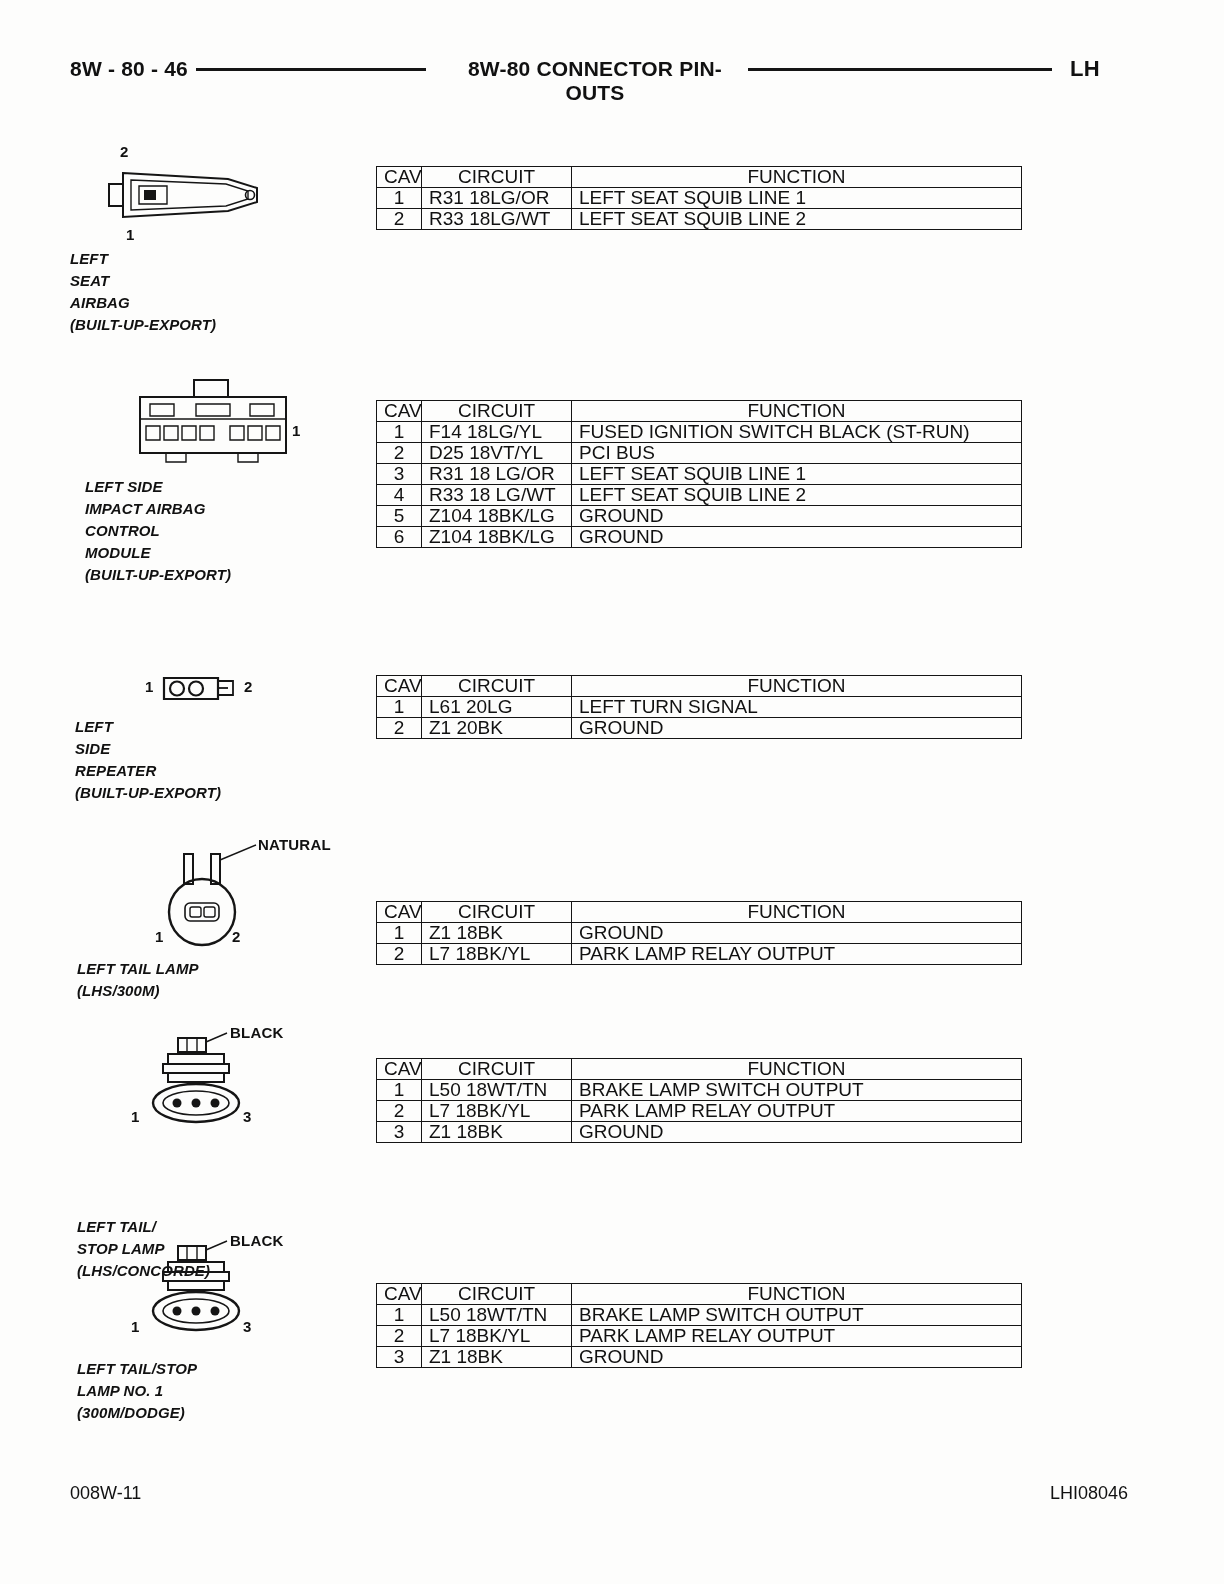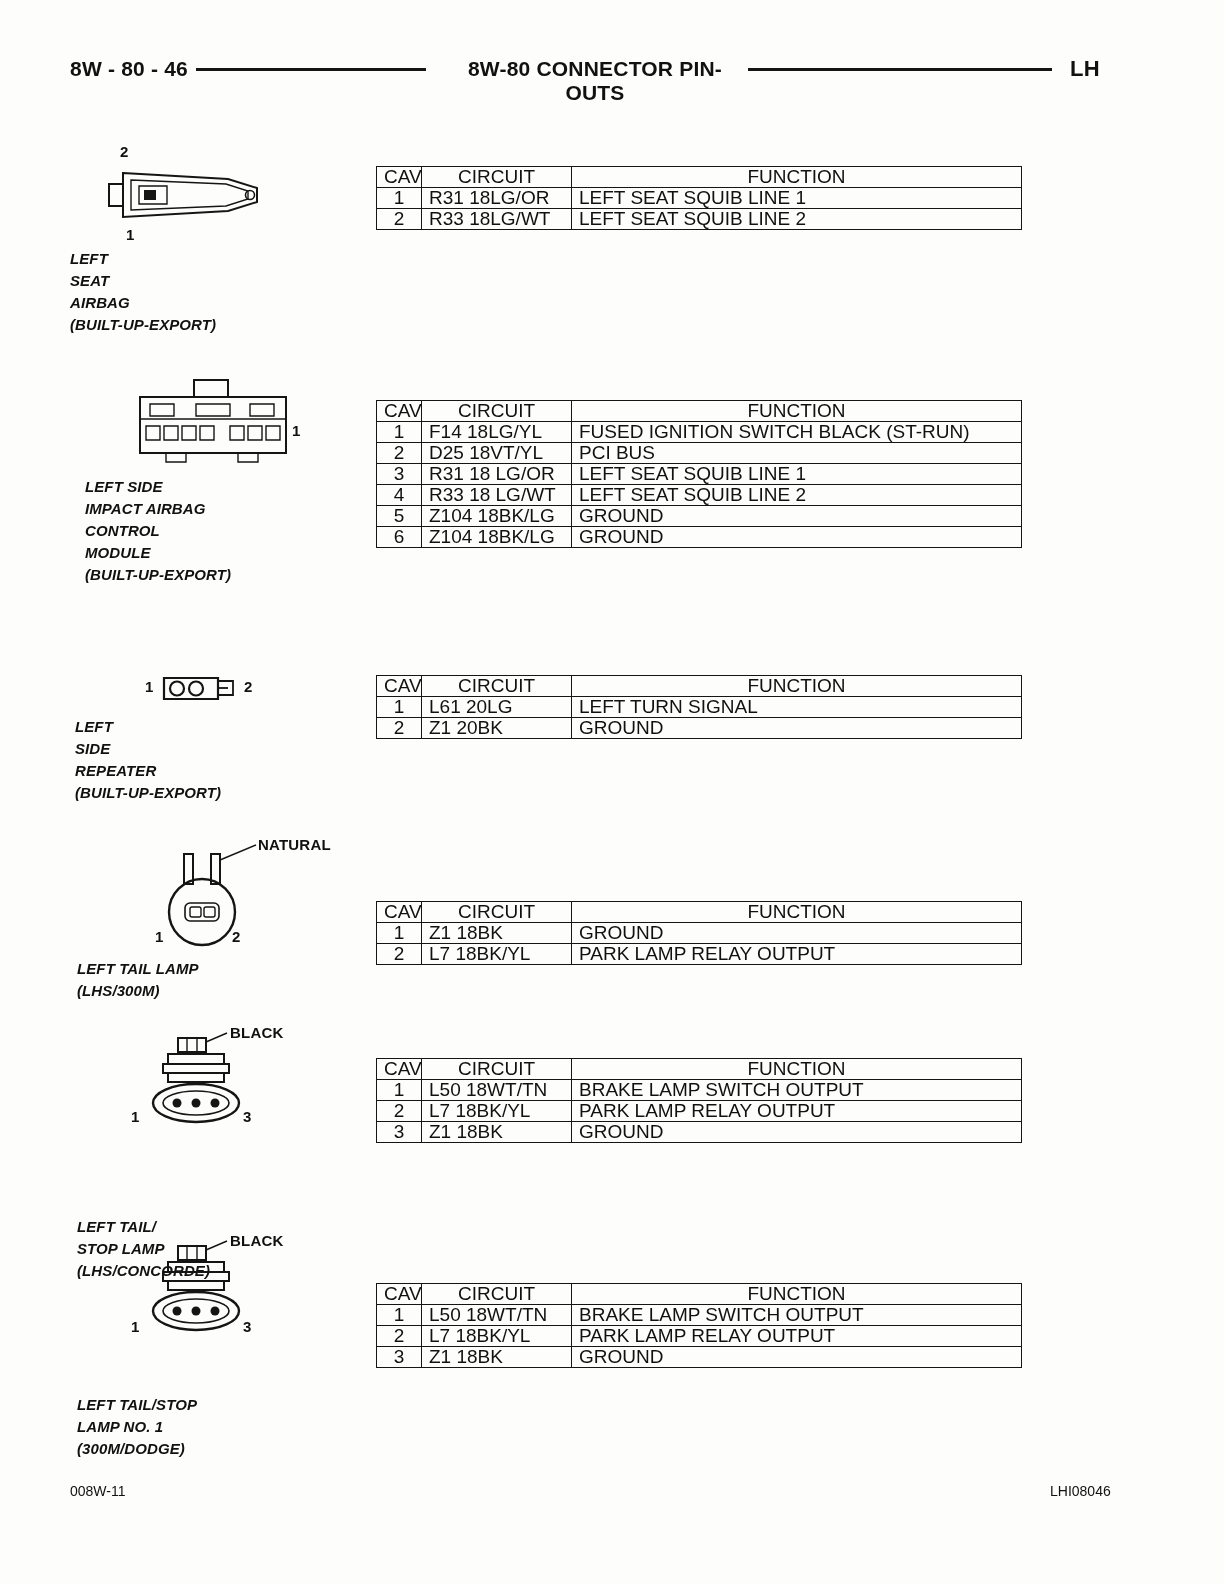--- a/index.html
+++ b/index.html
@@ -36,21 +36,21 @@
   }
   table.pintable th { font-weight:400; text-align:center; }
   td.col-cav { text-align:center; }
   td.col-circuit, td.col-function { text-align:left;margin-left:48px; }
   col.w-cav { width:45px; }
   col.w-circuit { width:150px; }
   col.w-function { width:450px; }
 
   
   svg.fig * { vector-effect:non-scaling-stroke; }
-  .footer-text { position:absolute; font-size:14px; }
+  .footer-text { position:absolute; font-size:18px; }
 </style>
 </head>
 <body>
 
 <div class="page">
 
   <div class="abs hdr-text" style="left:70px; top:57px;">8W - 80 - 46</div>
   <div class="rule" style="left:196px; top:68px; width:230px;"></div>
   <div class="abs hdr-text" style="left:440px; top:57px; width:310px; text-align:center;">8W-80 CONNECTOR PIN-OUTS</div>
   <div class="rule" style="left:748px; top:68px; width:304px;"></div>
@@ -320,21 +320,21 @@
     <rect x="15" y="38" width="66" height="9"></rect>
     <rect x="20" y="47" width="56" height="9"></rect>
     <ellipse cx="48" cy="77" rx="43" ry="19" stroke-width="2.4"></ellipse>
     <ellipse cx="48" cy="77" rx="33" ry="12" stroke-width="1.6"></ellipse>
     <circle cx="29" cy="77" r="4.5" fill="#151515" stroke="none"></circle>
     <circle cx="48" cy="77" r="4.5" fill="#151515" stroke="none"></circle>
     <circle cx="67" cy="77" r="4.5" fill="#151515" stroke="none"></circle>
   </svg>
   <div class="pin-num" style="left:131px; top:1318px;">1</div>
   <div class="pin-num" style="left:243px; top:1318px;">3</div>
-  <div class="fig-title" style="left:77px; top:1358px;margin-top:36px;">
+  <div class="fig-title" style="left:77px; top:1358px;">
       <div>LEFT TAIL/STOP</div>
       <div>LAMP NO. 1</div>
       <div>(300M/DODGE)</div>
     </div>
   <table class="pintable" style="top:1283px;">
     <colgroup>
         <col class="w-cav">
         <col class="w-circuit">
         <col class="w-function">
       </colgroup>

